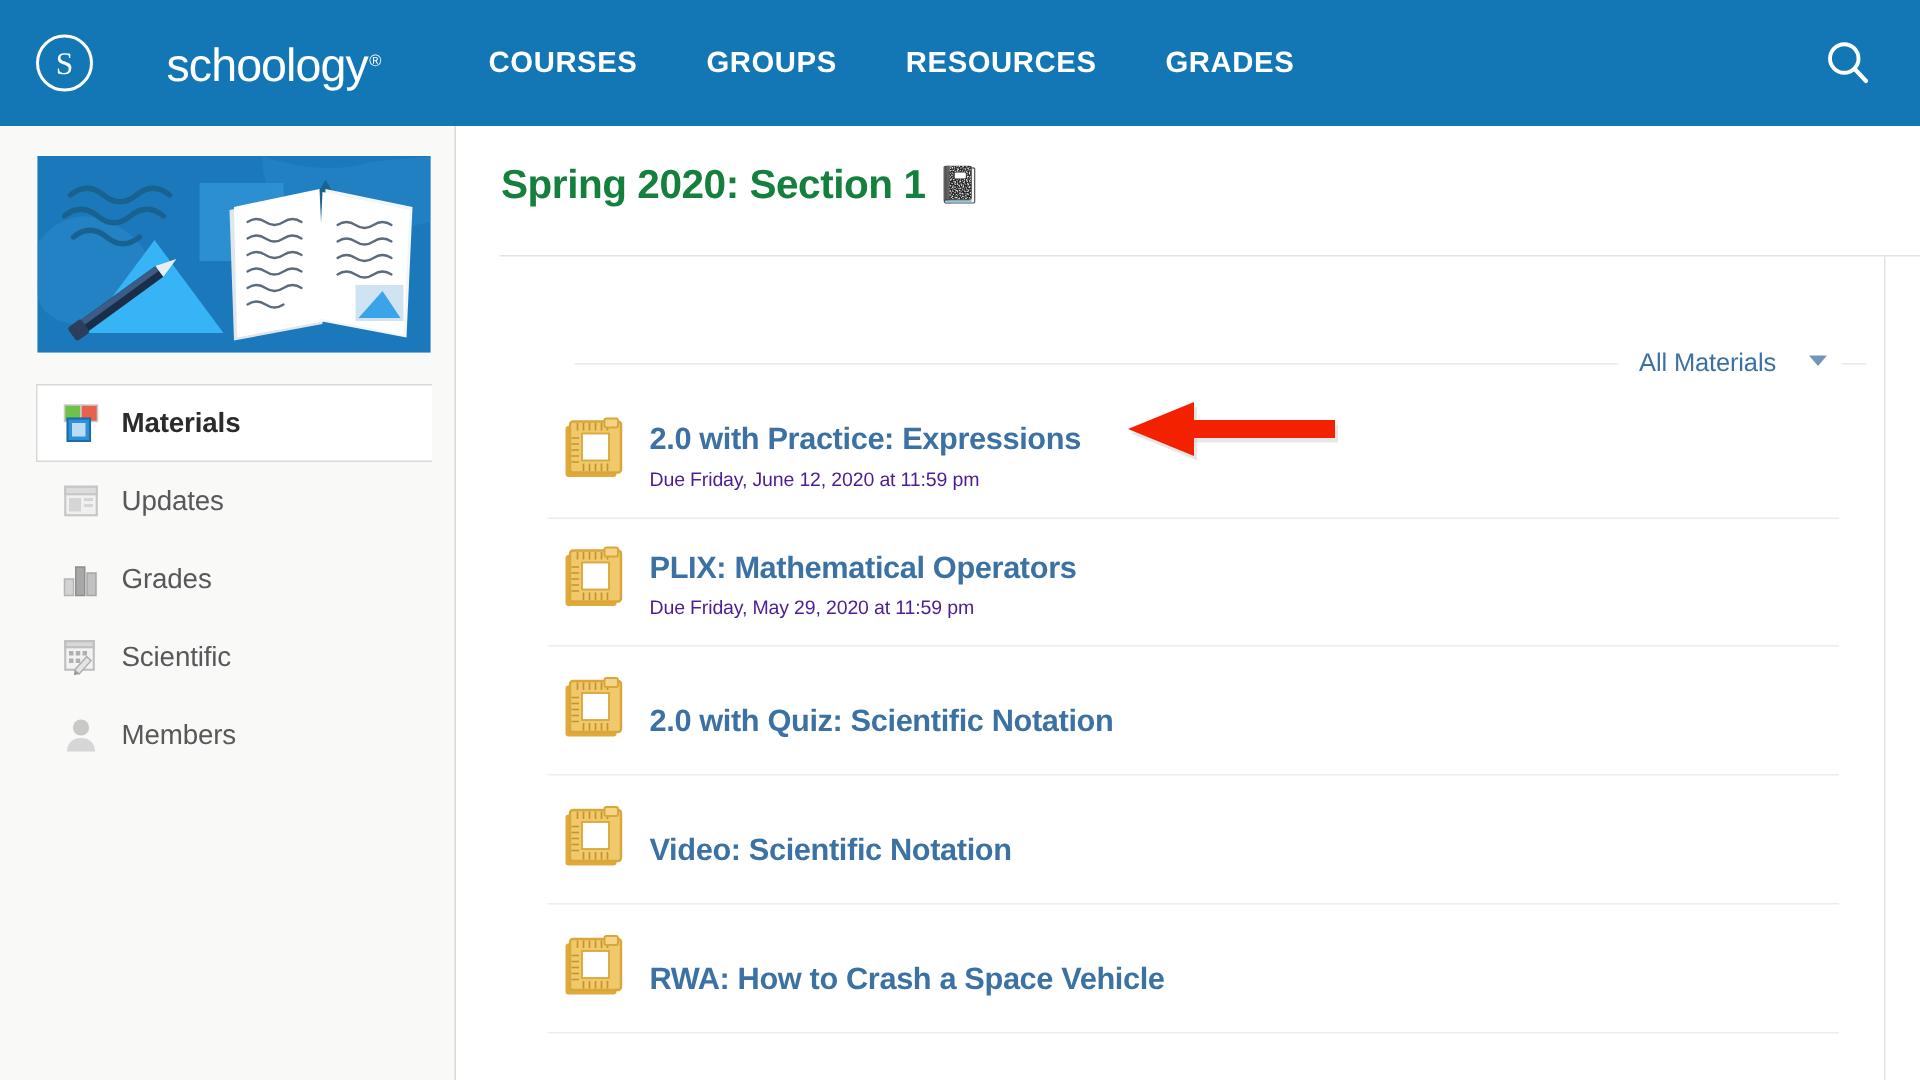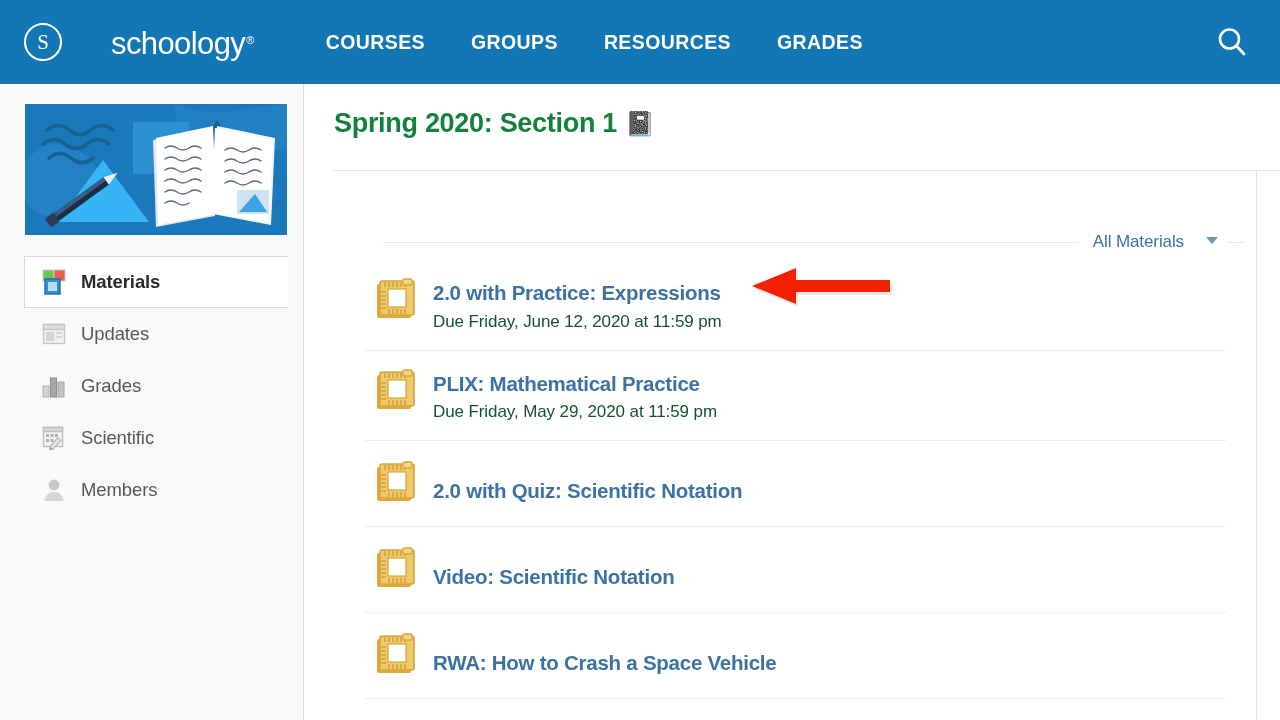--- a/index.html
+++ b/index.html
@@ -124,21 +124,21 @@
     position: relative;
   }
   .material-row.no-date { align-items: center; min-height: 86px; padding: 0 0 0 8px; }
   .mat-icon { flex: 0 0 46px; width: 46px; height: 46px; position: relative; top: -2px; }
   .mat-body { display: flex; flex-direction: column; gap: 7px; padding-top: 4px; }
   .material-row.no-date .mat-body { padding-top: 0; margin-top: 16px; }
   .mat-title {
     font-size: 20.5px; font-weight: bold; color: #3c72a3;
     letter-spacing: -0.25px; line-height: 1.1;
   }
-  .mat-due { font-size: 17px; color: #14532d; letter-spacing: -0.1px; }
+  .mat-due { font-size: 13px; color: #4c1d95; letter-spacing: -0.1px; }
 
   
   .red-arrow {
     position: absolute; left: 752px; top: 268px;
     width: 142px; height: 42px; pointer-events: none;
   }
 </style>
 </head>
 <body>
 
@@ -356,21 +356,21 @@
             <line x1="16" y1="33" x2="16" y2="38"></line>
               <line x1="20" y1="33" x2="20" y2="38"></line>
             <line x1="24" y1="33" x2="24" y2="38"></line>
               <line x1="28" y1="33" x2="28" y2="38"></line>
             <line x1="32" y1="33" x2="32" y2="38"></line>
           </g>
           <rect x="30" y="3" width="9" height="6" rx="1.4" fill="#f5d488" stroke="#d9a63a" stroke-width="1.3"></rect>
         </svg>
       </span>
       <span class="mat-body">
-        <span class="mat-title">PLIX: Mathematical Practice</span>
+        <span class="mat-title">PLIX: Mathematical Operators</span>
         <span class="mat-due">Due Friday, May 29, 2020 at 11:59 pm</span>
       </span>
     </div>
 
     <div class="material-row no-date">
       <span class="mat-icon">
         <svg width="46" height="46" viewBox="0 0 46 46">
           <rect x="4" y="8" width="34" height="34" rx="2" fill="#e0a93c"></rect>
           <rect x="7" y="5" width="34" height="34" rx="2" fill="#f0c96a" stroke="#d9a63a" stroke-width="1.6"></rect>
           <rect x="15" y="13" width="18" height="18" fill="#ffffff" stroke="#d9a63a" stroke-width="1.2"></rect>

